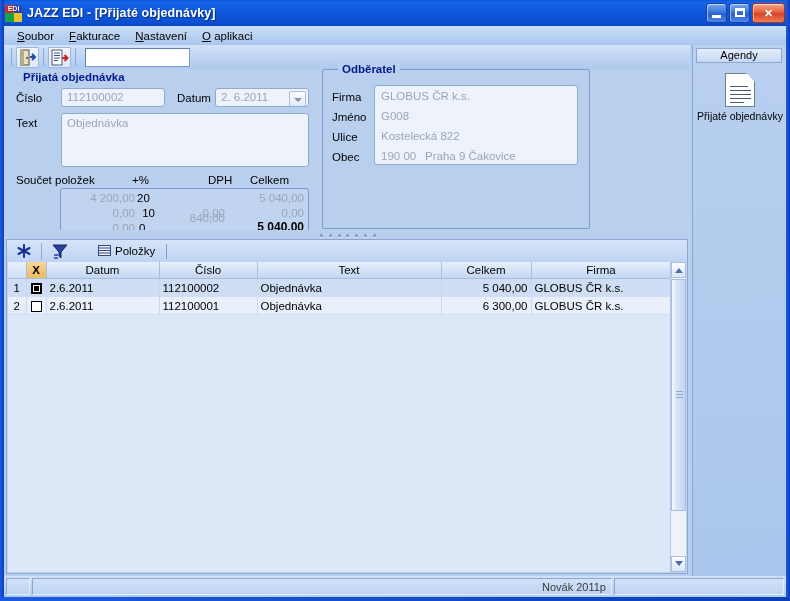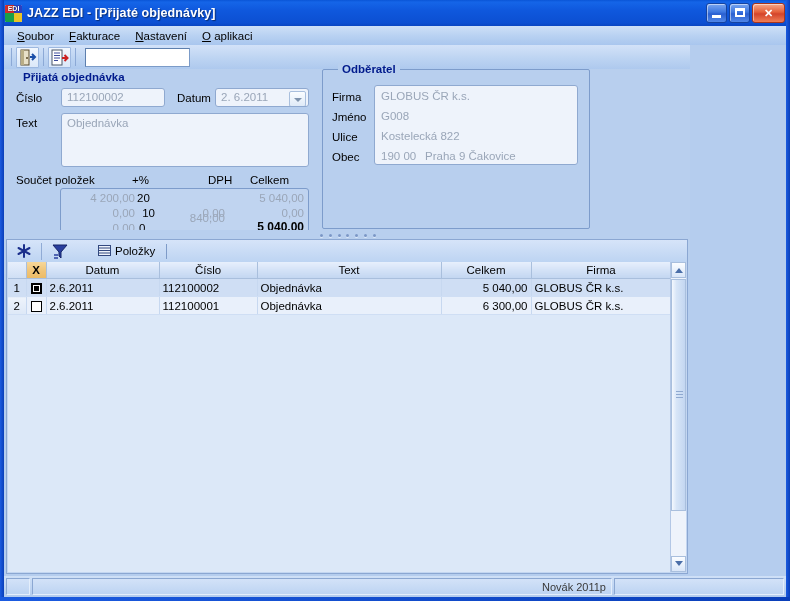--- a/index.html
+++ b/index.html
@@ -780,20 +780,33 @@
         </table>
       </div>
 
       <div id="grid-vscroll">
         <div class="sb-arrow up"></div>
         <div id="sb-thumb"></div>
         <div class="sb-arrow down"></div>
       </div>
     </div>
 
+    <div id="agendy-dock">
+      <div id="agendy-header">Agendy</div>
+      <div id="agendy-item">
+        <div id="agendy-icon">
+          <div class="ln" style="top:12px; width:18px;"></div>
+          <div class="ln" style="top:16px; width:21px;"></div>
+          <div class="ln" style="top:20px; width:21px;"></div>
+          <div class="ln" style="top:24px; width:21px;"></div>
+          <div class="ln" style="top:28px; width:14px;"></div>
+        </div>
+        <div id="agendy-label">Přijaté objednávky</div>
+      </div>
+    </div>
   </div>
 
   <div id="status-bar">
     <div class="sb-pane" id="sb-pane-1"></div>
     <div class="sb-pane" id="sb-pane-2">Novák 2011p</div>
     <div class="sb-pane" id="sb-pane-4"></div>
   </div>
 
   <div class="win-frame-left"></div>
   <div class="win-frame-right"></div>

